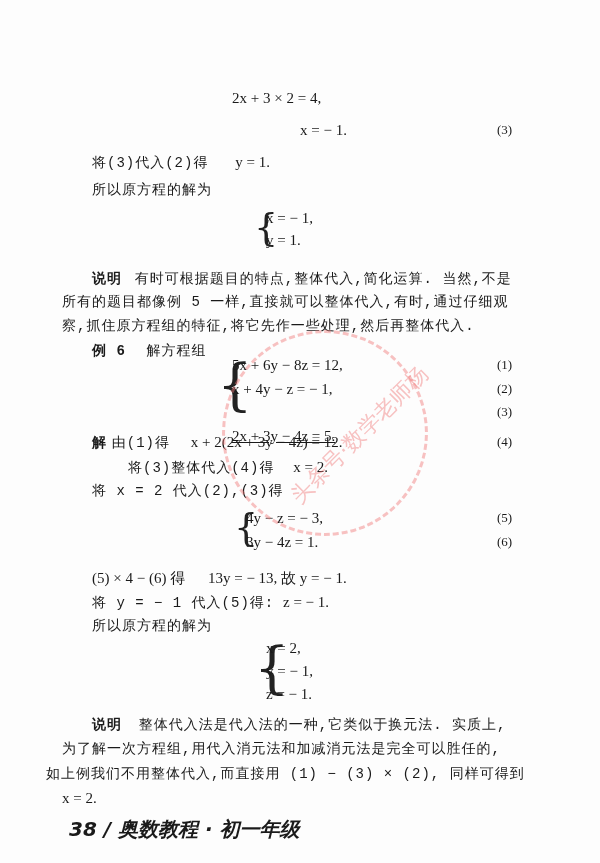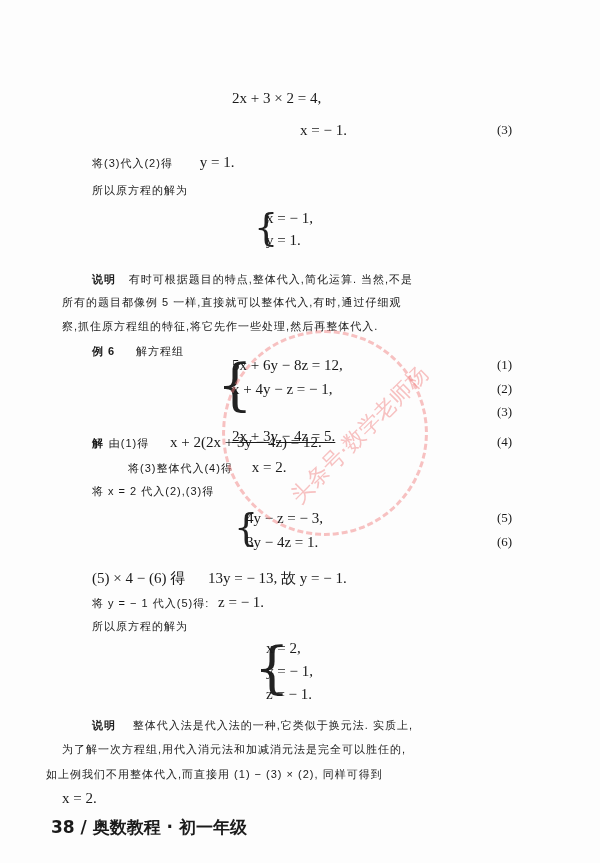--- a/index.html
+++ b/index.html
@@ -1,30 +1,30 @@
 <!DOCTYPE html>
 <html><head>
   <meta charset="utf-8">
   <style>
     html, body { margin:0; padding:0; }
     body {
       width:600px; height:863px; background:#fdfdfd; position:relative; overflow:hidden;
       font-family: "DejaVu Serif", "Liberation Serif", serif; color:#1a1a1a;
     }
     .line { position:absolute; font-size:15px; white-space:nowrap; line-height:20px; }
-    .cn { font-family: Liberation Sans, sans-serif; font-size:11px; letter-spacing:1px; }
+    .cn { font-family: Liberation Mono, monospace; font-size:14px; letter-spacing:1px; }
     .bold { font-weight:bold; }
     .m { font-family: "Liberation Serif", "DejaVu Serif", serif; font-size:15px; }
     .eqno { position:absolute; left:497px; font-size:13px; font-family:"Liberation Serif", serif; }
     .brace { position:absolute; font-family:"DejaVu Serif", serif; color:#222; }
     .stamp { position:absolute; left:222px; top:330px; width:200px; height:200px; border-radius:50%;
       border:3px dashed rgba(240,120,120,0.45); pointer-events:none; }
     .stamp-text { position:absolute; left:268px; top:420px; transform:rotate(-45deg);
       color:rgba(240,120,120,0.45); font-size:22px; font-family:"DejaVu Sans", sans-serif; white-space:nowrap; pointer-events:none;}
-    .footer { position:absolute; left:51px; top:816px; font-size:17px; font-weight:bold; font-family:"DejaVu Sans", sans-serif; }
+    .footer { position:absolute; left:69px; top:816px; font-size:20px; font-weight:bold; font-family:"DejaVu Sans", sans-serif;font-style:italic; }
   </style>
 </head>
 <body>
 
 <div>
 
   <div class="line m" style="left:232px;top:88px;">2x + 3 × 2 = 4,</div>
   <div class="line m" style="left:300px;top:120px;">x = − 1.</div>
   <div class="eqno" style="top:122px;">(3)</div>
 

